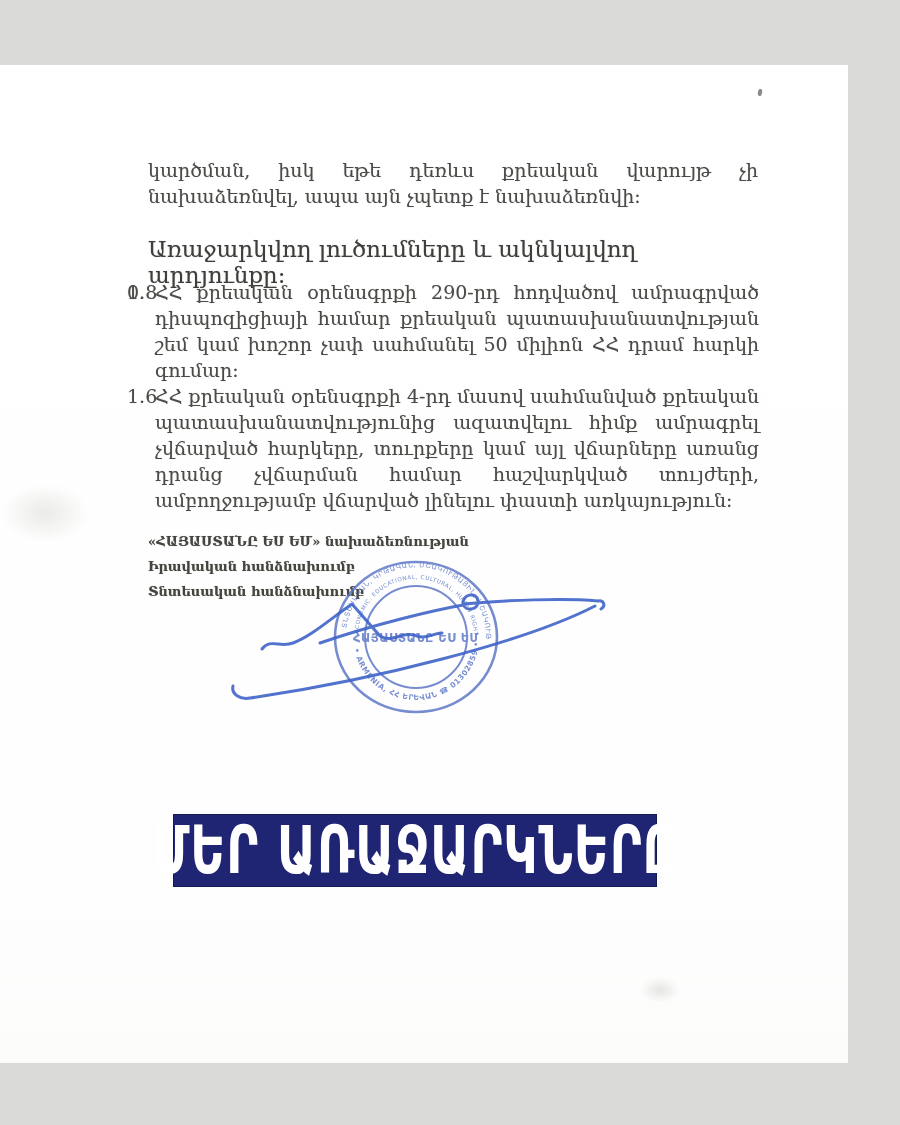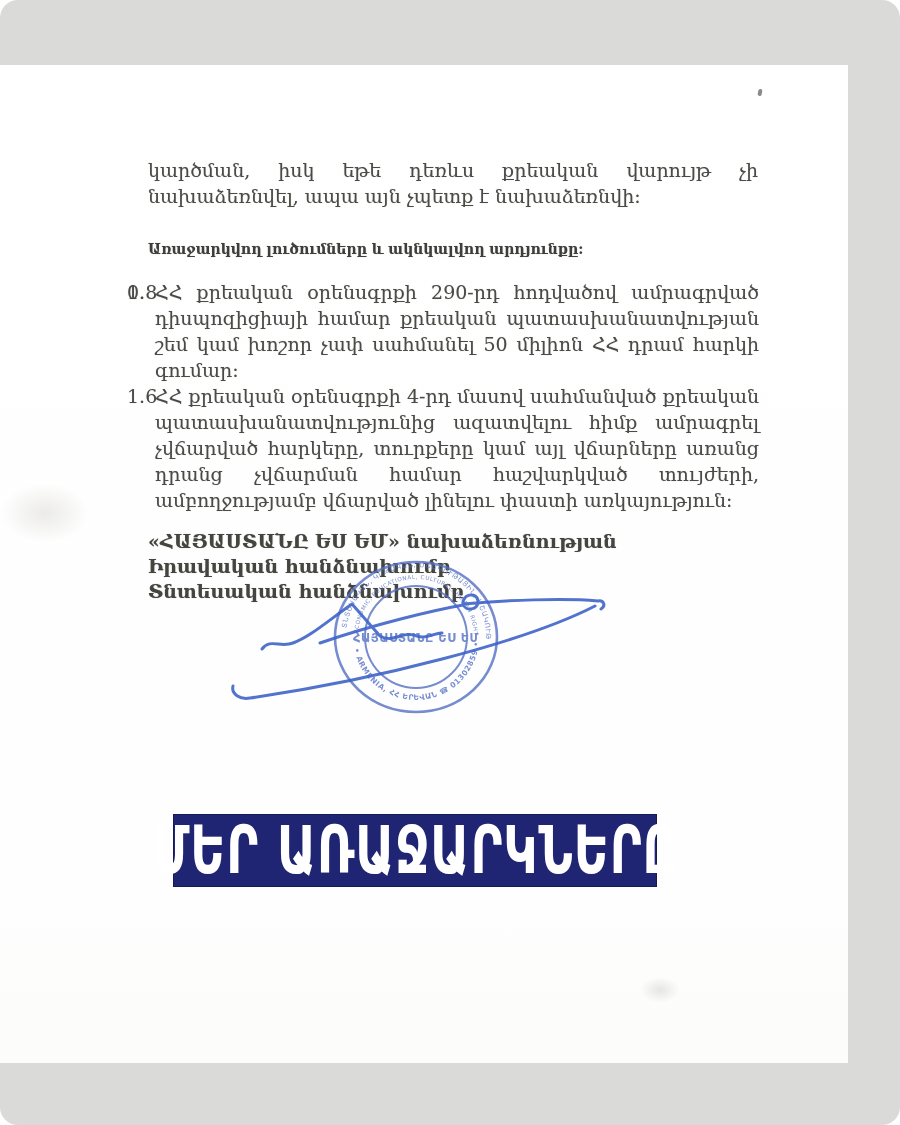--- a/index.html
+++ b/index.html
@@ -5,21 +5,20 @@
   * { margin: 0; padding: 0; box-sizing: border-box; }
   html, body {
     width: 900px; height: 1125px;
     font-family: "DejaVu Serif", "DejaVu Sans", serif;
     overflow: hidden;
   }
   .canvas {
     position: relative;
     width: 900px; height: 1125px;
     background: #dadad9;
-    border-radius: 18px;
   }
   .paper {
     position: absolute;
     left: 0; top: 65px;
     width: 848px; height: 998px;
     background: linear-gradient(180deg, #ffffff 0%, #fefefe 80%, #fcfcfb 100%);
   }
   .scan-text {
     color: #4a4a46;
     text-shadow: 0 0 1px rgba(90,90,85,0.35);
@@ -28,22 +27,22 @@
     position: absolute;
     left: 148px; top: 92px;
     width: 610px;
     font-size: 19px; line-height: 26px;
     text-align: justify;
   }
   .heading {
     position: absolute;
     left: 148px; top: 171px;
     width: 620px;
-    font-size: 14px; line-height: 26px;
-    font-weight: bold;
+    font-size: 23px; line-height: 26px;
+    font-weight: normal;
     color: #3e3e3a;
     text-shadow: 0 0 1px rgba(70,70,65,0.4);
   }
   .proposal-list {
     position: absolute;
     left: 127px; top: 214px;
     width: 632px;
     font-size: 19px; line-height: 26px;
   }
   .list-item {
@@ -52,21 +51,21 @@
     text-align: justify;
   }
   .item-number {
     position: absolute;
     left: 0; top: 0;
     text-align: left;
   }
   .sig-block {
     position: absolute;
     left: 148px; top: 464px;
-    font-size: 19px; line-height: 25px;
+    font-size: 13px; line-height: 25px;
     font-weight: bold;
     color: #45453f;
     text-shadow: 0 0 1px rgba(70,70,65,0.4);
   }
   .sig-art {
     position: absolute;
     left: 225px; top: 485px;
     width: 480px; height: 215px;
   }
   .speck {

